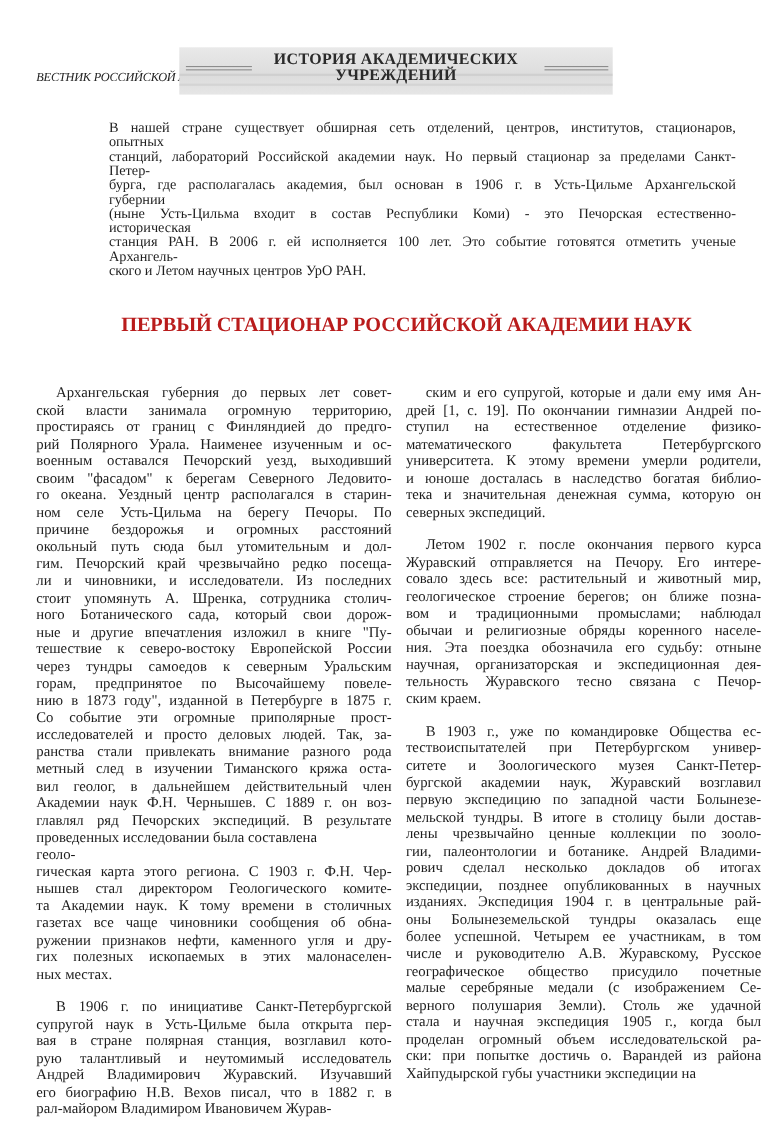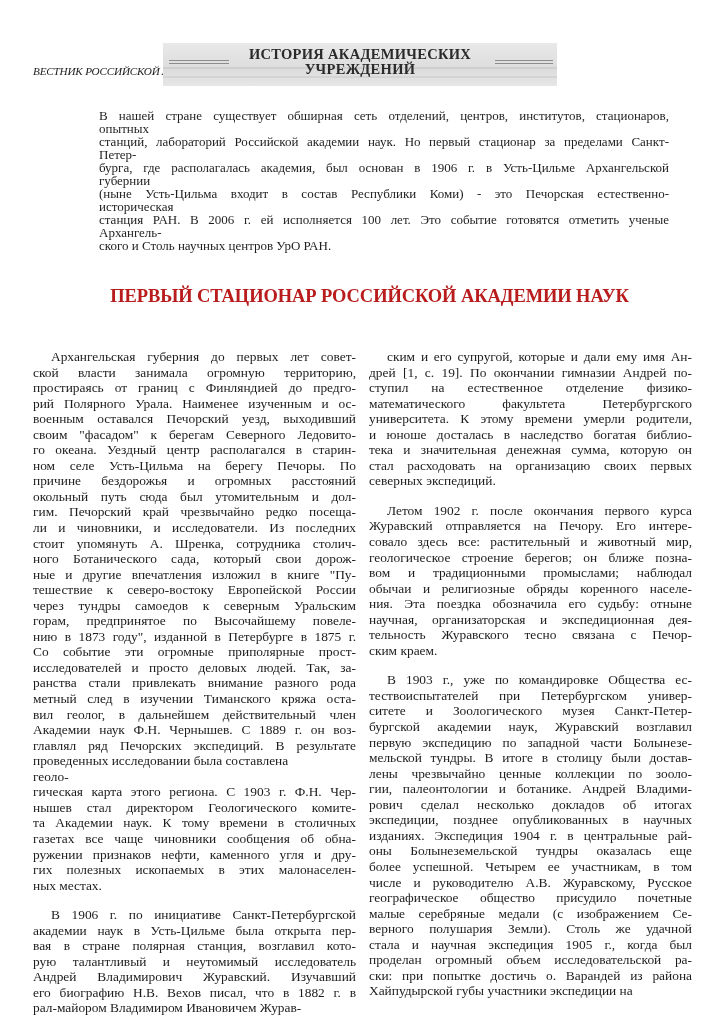--- a/index.html
+++ b/index.html
@@ -71,21 +71,21 @@
     <span class="l">В нашей стране существует обширная сеть отделений, центров, институтов, стационаров,</span>
     <span class="w">опытных</span>
     <span class="l">станций, лабораторий Российской академии наук. Но первый стационар за пределами Санкт-</span>
     <span class="w">Петер-</span>
     <span class="l">бурга, где располагалась академия, был основан в 1906 г. в Усть-Цильме Архангельской</span>
     <span class="w">губернии</span>
     <span class="l">(ныне Усть-Цильма входит в состав Республики Коми) - это Печорская естественно-</span>
     <span class="w">историческая</span>
     <span class="l">станция РАН. В 2006 г. ей исполняется 100 лет. Это событие готовятся отметить ученые</span>
     <span class="w">Архангель-</span>
-    <span class="l last">ского и Столь научных центров УрО РАН.</span>
+    <span class="l last">ского и Летом научных центров УрО РАН.</span>
   </div>
 
 <div class="article-title">ПЕРВЫЙ СТАЦИОНАР РОССИЙСКОЙ АКАДЕМИИ НАУК</div>
 
 <div class="col left" id="col-left">
     <p>
       <span class="line indent">Архангельская губерния до первых лет совет-</span>
       <span class="line">ской власти занимала огромную территорию,</span>
       <span class="line">простираясь от границ с Финляндией до предго-</span>
       <span class="line">рий Полярного Урала. Наименее изученным и ос-</span>
@@ -117,38 +117,37 @@
       <span class="line">нышев стал директором Геологического комите-</span>
       <span class="line">та Академии наук. К тому времени в столичных</span>
       <span class="line">газетах все чаще чиновники сообщения об обна-</span>
       <span class="line">ружении признаков нефти, каменного угля и дру-</span>
       <span class="line">гих полезных ископаемых в этих малонаселен-</span>
       <span class="line end">ных местах.</span>
     </p>
     <div class="gap"></div>
     <p>
       <span class="line indent">В 1906 г. по инициативе Санкт-Петербургской</span>
-      <span class="line">академии наук в Усть-Цильме была открыта пер-</span>
+      <span class="line">супругой наук в Усть-Цильме была открыта пер-</span>
       <span class="line">вая в стране полярная станция, возглавил кото-</span>
       <span class="line">рую талантливый и неутомимый исследователь</span>
       <span class="line">Андрей Владимирович Журавский. Изучавший</span>
       <span class="line">его биографию Н.В. Вехов писал, что в 1882 г. в</span>
       <span class="line end">рал-майором Владимиром Ивановичем Журав-</span>
     </p>
   </div>
 <div class="col right" id="col-right">
     <p>
       <span class="line indent">ским и его супругой, которые и дали ему имя Ан-</span>
       <span class="line">дрей [1, с. 19]. По окончании гимназии Андрей по-</span>
       <span class="line">ступил на естественное отделение физико-</span>
       <span class="line">математического факультета Петербургского</span>
       <span class="line">университета. К этому времени умерли родители,</span>
       <span class="line">и юноше досталась в наследство богатая библио-</span>
       <span class="line">тека и значительная денежная сумма, которую он</span>
-      <span class="line">стал расходовать на организацию своих первых</span>
       <span class="line end">северных экспедиций.</span>
     </p>
     <div class="gap"></div>
     <p>
       <span class="line indent">Летом 1902 г. после окончания первого курса</span>
       <span class="line">Журавский отправляется на Печору. Его интере-</span>
       <span class="line">совало здесь все: растительный и животный мир,</span>
       <span class="line">геологическое строение берегов; он ближе позна-</span>
       <span class="line">вом и традиционными промыслами; наблюдал</span>
       <span class="line">обычаи и религиозные обряды коренного населе-</span>

